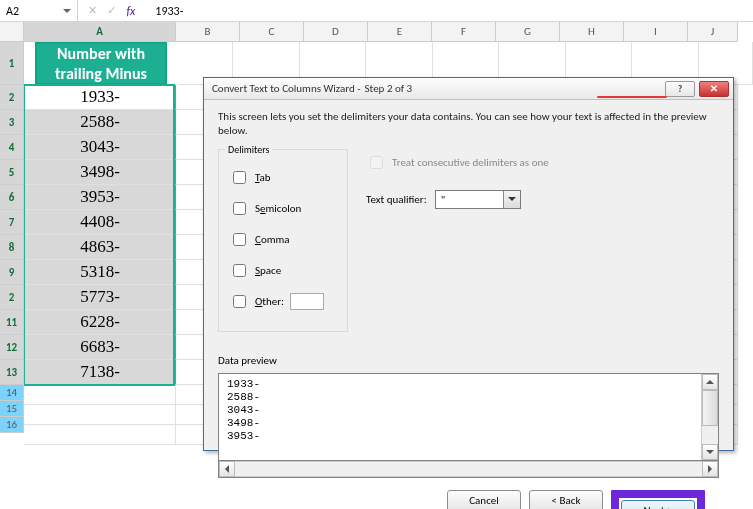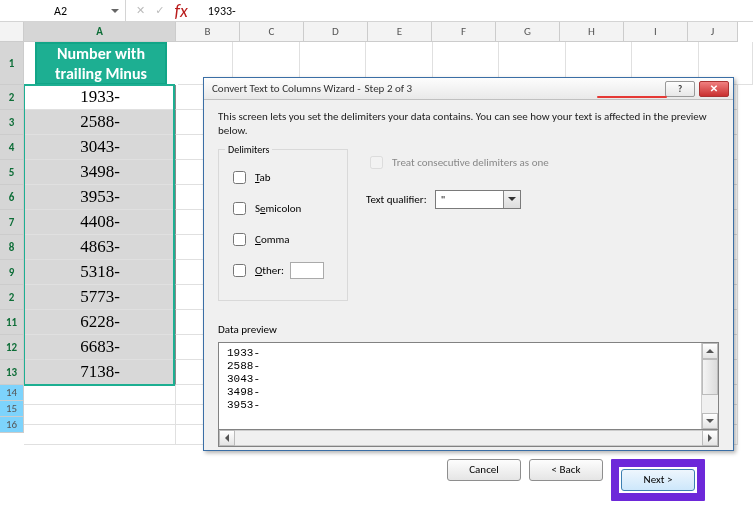--- a/index.html
+++ b/index.html
@@ -1,22 +1,22 @@
 <!DOCTYPE html>
 <html><head>
 <meta charset="utf-8">
 <style>
 * { box-sizing: border-box; font-family: Calibri, Arial, sans-serif; }
 body { margin: 0; background: #fff; width: 753px; height: 509px; overflow: hidden; position: relative; }
 
 .namebox-bar { display: flex; align-items: center; height: 22px; border-bottom: 1px solid #d4d4d4; background: #fff; font-size: 12px; }
-.namebox { width: 78px; padding: 0 6px; border-right: 1px solid #d4d4d4; display: flex; align-items: center; justify-content: space-between; height: 100%; margin-left: 48px; }
+.namebox { width: 78px; padding: 0 6px; border-right: 1px solid #d4d4d4; display: flex; align-items: center; justify-content: space-between; height: 100%; }
 .namebox .dd { width: 0; height: 0; border-left: 4px solid transparent; border-right: 4px solid transparent; border-top: 4px solid #666; }
 .fx-btns { display: flex; align-items: center; gap: 10px; padding: 0 10px; color: #bbb; font-size: 11px; }
-.fx-btns .fx { font-style: italic; color: #b91c1c; font-size: 18px; }
+.fx-btns .fx { font-style: italic; color: #4c1d95; font-size: 12px; }
 .fbar-val { padding: 0 10px; flex: 1; }
 
 .grid-wrap { display: flex; height: 487px; }
 .rowhdrs { width: 24px; display: flex; flex-direction: column; }
 .corner { height: 20px; background: #f3f3f3; border-bottom: 1px solid #ccc; border-right: 1px solid #ccc; }
 .rowhdr { height: 16px; background: #7dd3fc; border-bottom: 1px solid #ccc; border-right: 1px solid #ccc; font-size: 11px; color: #555; display: flex; align-items: center; justify-content: center; }
 .rowhdr.tall { height: 43px; }
 .rowhdr.h26 { height: 25px; }
 .rowhdr.sel { background: #d6d6d6; color: #0e6e38; font-weight: bold; }
 
@@ -361,20 +361,24 @@
         <label class="chk-row">
             <input type="checkbox" style="">
             <span><span>S</span><span class="u">e</span><span>micolon</span></span>
           </label>
         <label class="chk-row">
             <input type="checkbox" style="">
             <span><span class="u">C</span><span>omma</span></span>
           </label>
         <label class="chk-row">
             <input type="checkbox" style="">
+            <span><span class="u">S</span><span>pace</span></span>
+          </label>
+        <label class="chk-row">
+            <input type="checkbox" style="">
             <span><span class="u">O</span><span>ther:</span></span> 
             <input class="other-input" style="">
           </label>
       </div>
       <div class="rightopts">
         <label class="treat">
           <input type="checkbox" disabled="" style="">
           <span><span class="u">T</span><span>reat consecutive delimiters as one</span></span>
         </label>
         <div class="qualifier-row">

